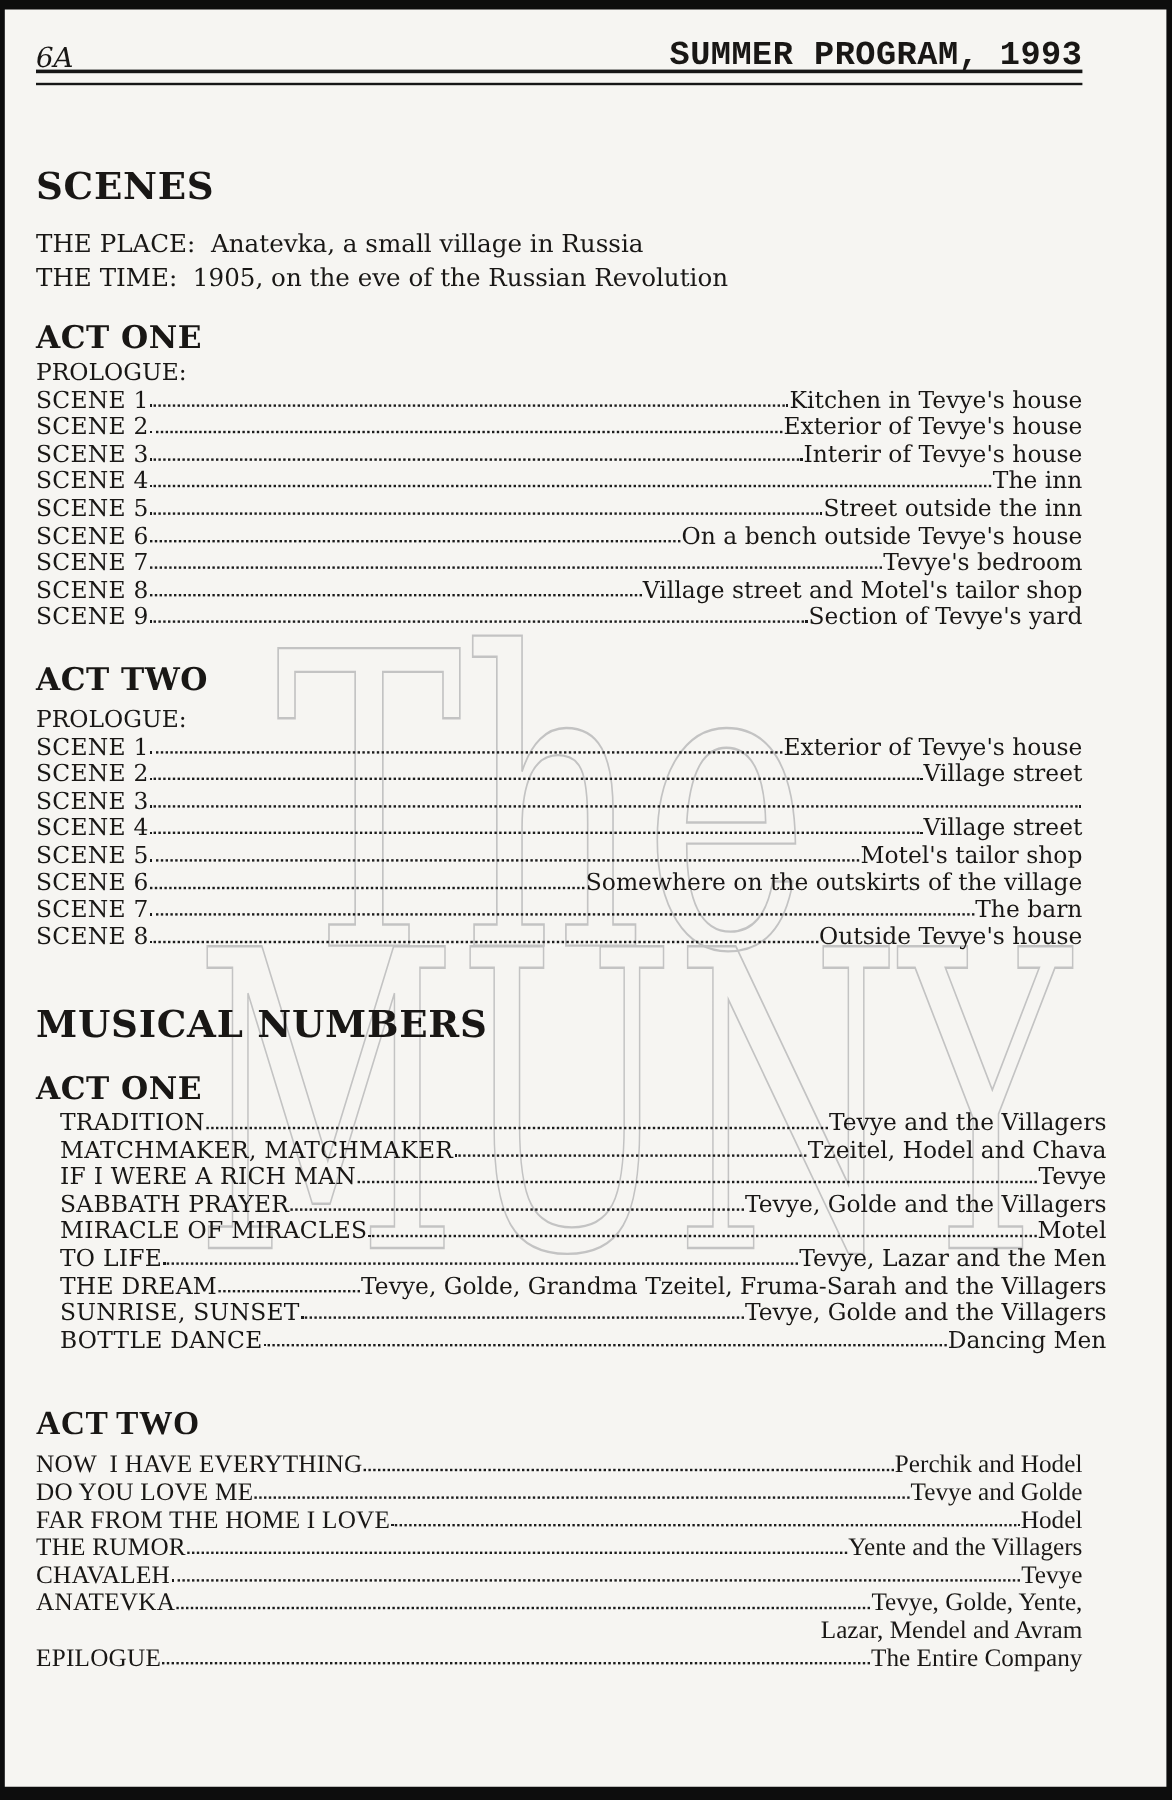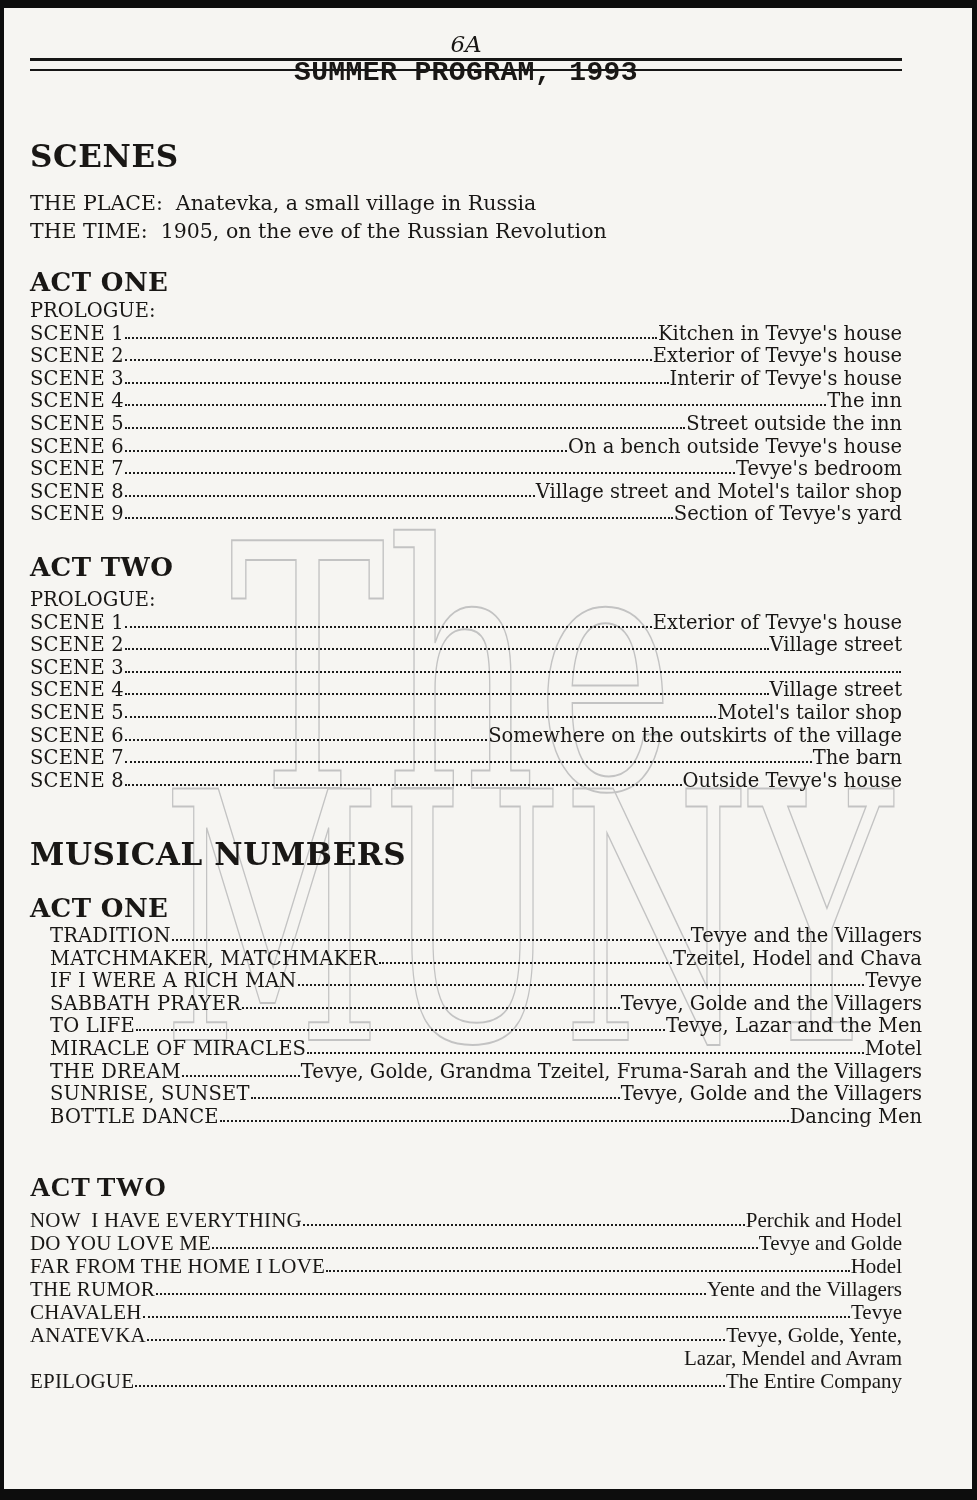--- a/index.html
+++ b/index.html
@@ -6,21 +6,21 @@
   .page{
     position:relative;width:977px;height:1500px;margin:0 auto;
     background:#f6f5f2;overflow:hidden;
     font-family:"DejaVu Serif",serif;color:#191715;
   }
   .frame{position:absolute;inset:0;border:solid #0d0d0d;border-width:8px 5px 11px 4px;pointer-events:none;z-index:3;}
   .wm{position:absolute;top:0;left:0;z-index:0;}
   .wm text{font-family:"DejaVu Serif",serif;}
   .inner{position:absolute;left:30px;top:0;width:872px;height:100%;z-index:1;}
 
-  .hdr{position:absolute;top:31px;left:0;width:100%;display:flex;justify-content:space-between;align-items:center;flex-direction:column;}
+  .hdr{position:absolute;top:31px;left:0;width:100%;display:flex;justify-content:space-between;align-items:flex-end;}
   .pageno{font-style:italic;font-size:23px;}
   .issue{font-family:Liberation Mono, monospace;font-weight:bold;font-size:28px;letter-spacing:0.4px;}
   .rules{position:absolute;top:58px;left:0;width:100%;height:8px;
          border-top:3px solid #161616;border-bottom:2px solid #161616;}
 
   .c{left:0;width:100%;text-align:left;position:absolute;}
   .title{font-weight:bold;font-size:31px;letter-spacing:0.6px;}
   #t-scenes{top:138px;}
   #t-musical{top:836px;}
   .meta{font-size:20.5px;white-space:pre;}
@@ -248,31 +248,31 @@
   <div class="drow">
     <div class="row">
       <span class="lbl">SABBATH PRAYER</span>
       <span class="leader"></span>
       <span class="val">Tevye, Golde and the Villagers</span>
     </div>
   </div>
 
   <div class="drow">
     <div class="row">
+      <span class="lbl">MIRACLE OF MIRACLES</span>
+      <span class="leader"></span>
+      <span class="val">Motel</span>
+    </div>
+  </div>
+
+  <div class="drow">
+    <div class="row">
       <span class="lbl">TO LIFE</span>
       <span class="leader"></span>
       <span class="val">Tevye, Lazar and the Men</span>
-    </div>
-  </div>
-
-  <div class="drow">
-    <div class="row">
-      <span class="lbl">MIRACLE OF MIRACLES</span>
-      <span class="leader"></span>
-      <span class="val">Motel</span>
     </div>
   </div>
 
   <div class="drow">
     <div class="row">
       <span class="lbl">THE DREAM</span>
       <span class="leader"></span>
       <span class="val">Tevye, Golde, Grandma Tzeitel, Fruma-Sarah and the Villagers</span>
     </div>
   </div>

